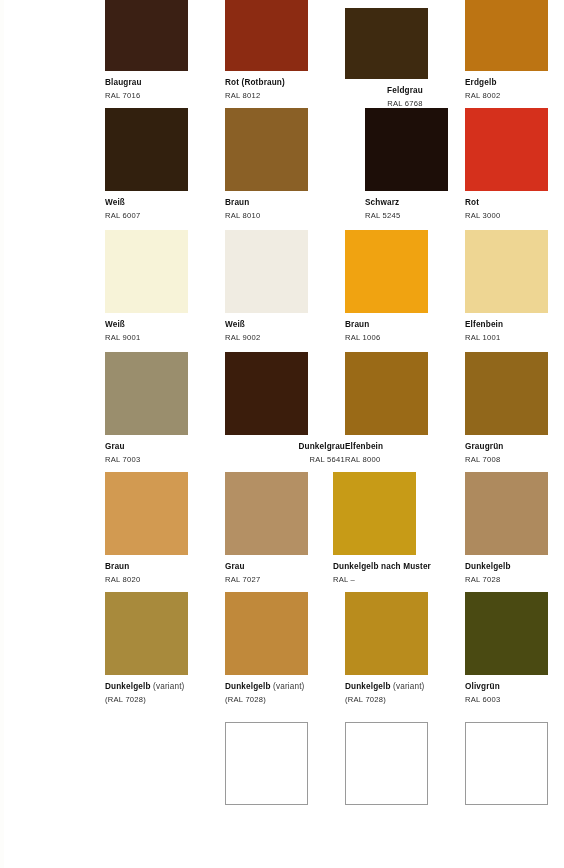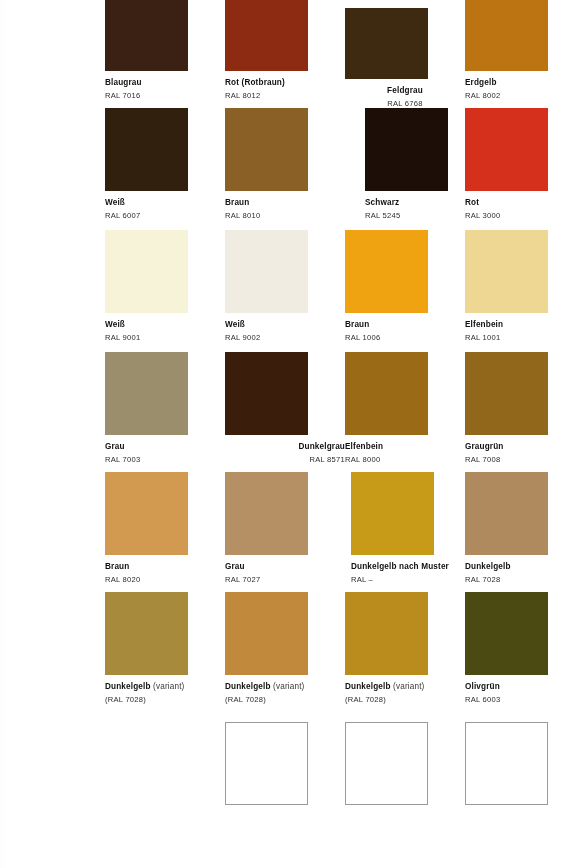--- a/index.html
+++ b/index.html
@@ -142,21 +142,21 @@
       <div class="swatch-code">RAL 1001</div>
     </div>
     <div class="swatch-cell" style="left: 105px; top: 352px;">
       <div class="swatch-chip" style="width: 83px; height: 83px; background: rgb(154, 142, 109);"></div>
       <div class="swatch-name">Grau</div>
       <div class="swatch-code">RAL 7003</div>
     </div>
     <div class="swatch-cell" style="left: 225px; top: 352px; text-align: right;">
       <div class="swatch-chip" style="width: 83px; height: 83px; background: rgb(59, 29, 12);"></div>
       <div class="swatch-name">Dunkelgrau</div>
-      <div class="swatch-code">RAL 8571</div>
+      <div class="swatch-code">RAL 5641</div>
     </div>
     <div class="swatch-cell" style="left: 345px; top: 352px;">
       <div class="swatch-chip" style="width: 83px; height: 83px; background: rgb(154, 106, 23);"></div>
       <div class="swatch-name">Elfenbein</div>
       <div class="swatch-code">RAL 8000</div>
     </div>
     <div class="swatch-cell" style="left: 465px; top: 352px;">
       <div class="swatch-chip" style="width: 83px; height: 83px; background: rgb(145, 103, 27);"></div>
       <div class="swatch-name">Graugrün</div>
       <div class="swatch-code">RAL 7008</div>
@@ -164,21 +164,21 @@
     <div class="swatch-cell" style="left: 105px; top: 472px;">
       <div class="swatch-chip" style="width: 83px; height: 83px; background: rgb(210, 154, 81);"></div>
       <div class="swatch-name">Braun</div>
       <div class="swatch-code">RAL 8020</div>
     </div>
     <div class="swatch-cell" style="left: 225px; top: 472px;">
       <div class="swatch-chip" style="width: 83px; height: 83px; background: rgb(180, 144, 100);"></div>
       <div class="swatch-name">Grau</div>
       <div class="swatch-code">RAL 7027</div>
     </div>
-    <div class="swatch-cell" style="left: 351px; top: 472px;">
+    <div class="swatch-cell" style="left: 333px; top: 472px;">
       <div class="swatch-chip" style="width: 83px; height: 83px; background: rgb(199, 155, 23);"></div>
       <div class="swatch-name">Dunkelgelb nach Muster</div>
       <div class="swatch-code">RAL –</div>
     </div>
     <div class="swatch-cell" style="left: 465px; top: 472px;">
       <div class="swatch-chip" style="width: 83px; height: 83px; background: rgb(174, 138, 94);"></div>
       <div class="swatch-name">Dunkelgelb</div>
       <div class="swatch-code">RAL 7028</div>
     </div>
     <div class="swatch-cell" style="left: 105px; top: 592px;">

